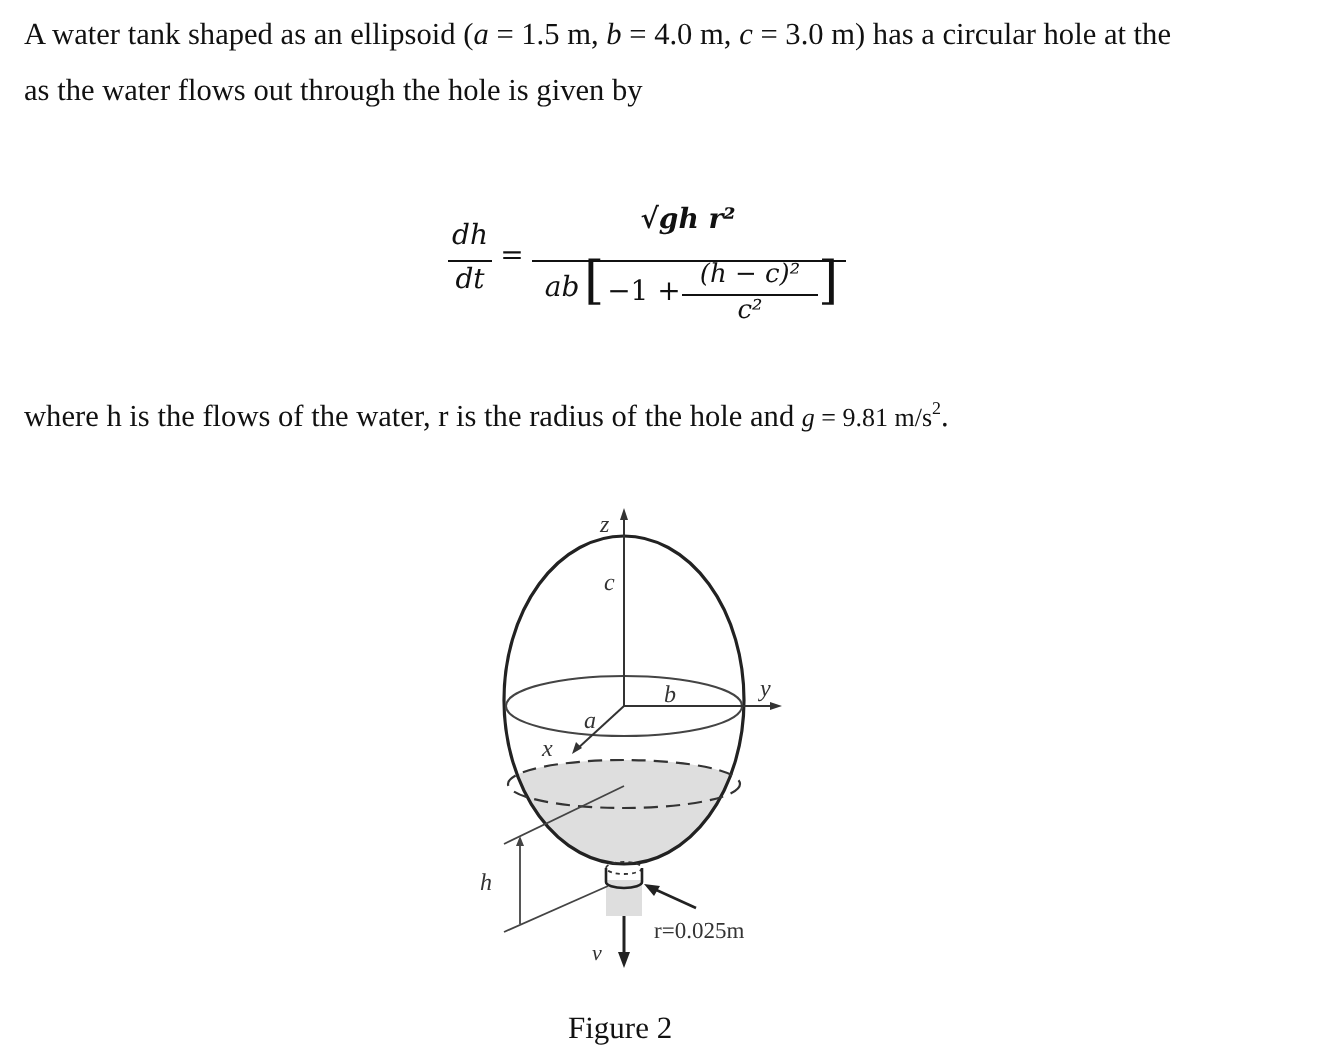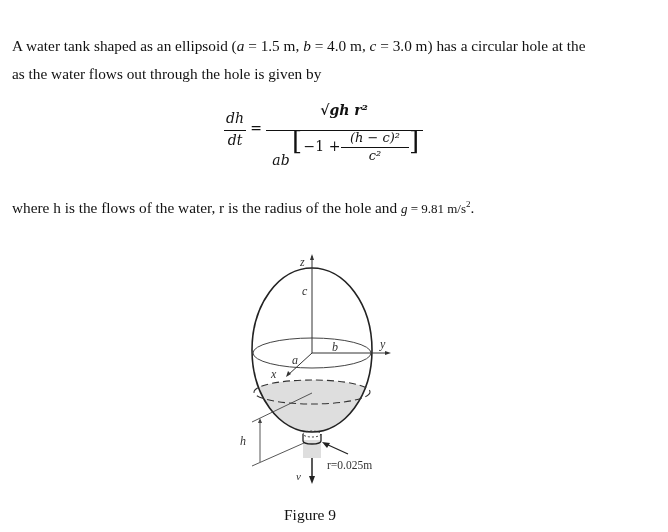--- a/index.html
+++ b/index.html
@@ -1,18 +1,18 @@
 <!DOCTYPE html>
 <html><head>
   <meta charset="utf-8">
   <style>
     html, body { margin: 0; padding: 0; background: #ffffff; }
     body { width: 668px; height: 532px; position: relative; overflow: hidden;
            font-family: "Liberation Serif", "DejaVu Serif", serif; color: #111; }
-    .para { position: absolute; left: 12px; font-size: 15.3px; line-height: 27.5px; white-space: nowrap; margin-top: 28px; }
+    .para { position: absolute; left: 12px; font-size: 15.3px; line-height: 27.5px; white-space: nowrap; }
     .p1 { top: 4px; }
     .it { font-style: italic; }
     .eq { position: absolute; left: 224px; top: 108px; width: 200px; height: 72px;
           font-family: "DejaVu Serif", serif; font-style: italic; font-size: 14px; }
     .frac { position: absolute; text-align: center; }
     .bar { position: absolute; border-top: 1.3px solid #111; }
     .where { position: absolute; left: 12px; top: 199px; font-size: 15.3px; white-space: nowrap; }
     .g-eq { font-size: 13px; }
     .caption { position: absolute; left: 284px; top: 506px; font-size: 15.5px; }
     svg text { font-family: "Liberation Serif", serif; font-style: italic; fill: #333; }
@@ -27,21 +27,21 @@
 
 <div class="eq">
   <div class="frac" style="left:0;top:2px;width:22px;text-align:center;">dh</div>
   <div class="bar" style="left:0;top:22px;width:22px;"></div>
   <div class="frac" style="left:0;top:24px;width:22px;">dt</div>
   <div class="frac" style="left:25px;top:12px;width:14px;font-style:normal;">=</div>
   <div class="frac" style="left:40px;top:-6px;width:160px;font-weight:bold;">
     <span>√gh r²</span>
   </div>
   <div class="bar" style="left:42px;top:22px;width:157px;"></div>
-  <div class="frac" style="left:42px;top:44px;width:30px;">ab</div>
+  <div class="frac" style="left:42px;top:28px;width:30px;">ab</div>
   <div class="frac" style="left:68px;top:18px;width:10px;font-size:26px;font-style:normal;font-weight:100;">[</div>
   <div class="frac" style="left:78px;top:30px;width:40px;font-style:normal;">−1 +</div>
   <div class="frac" style="left:116px;top:22px;width:70px;font-size:13px;">(h − c)²</div>
   <div class="bar" style="left:117px;top:39px;width:68px;"></div>
   <div class="frac" style="left:116px;top:40px;width:70px;font-size:13px;text-align:center;">c²</div>
   <div class="frac" style="left:185px;top:18px;width:10px;font-size:26px;font-style:normal;">]</div>
 </div>
 
 <div class="where">
   <span>where h is the flows of the water, r is the radius of the hole and </span><span class="it g-eq">g</span><span class="g-eq"> = 9.81 m/s</span><sup style="font-size:9px;">2</sup><span>.</span>
@@ -94,13 +94,13 @@
   <text x="82" y="55" font-size="12">c</text>
   <text x="112" y="111" font-size="12">b</text>
   <text x="160" y="108" font-size="12">y</text>
   <text x="72" y="124" font-size="12">a</text>
   <text x="51" y="138" font-size="12">x</text>
   <text x="20" y="205" font-size="12">h</text>
   <text x="76" y="240" font-size="11">v</text>
   <text x="107" y="229" font-size="11.5" style="font-style:normal;">r=0.025m</text>
 </svg>
 
-<div class="caption">Figure 9</div>
+<div class="caption">Figure 2</div>
 
 </body></html>

